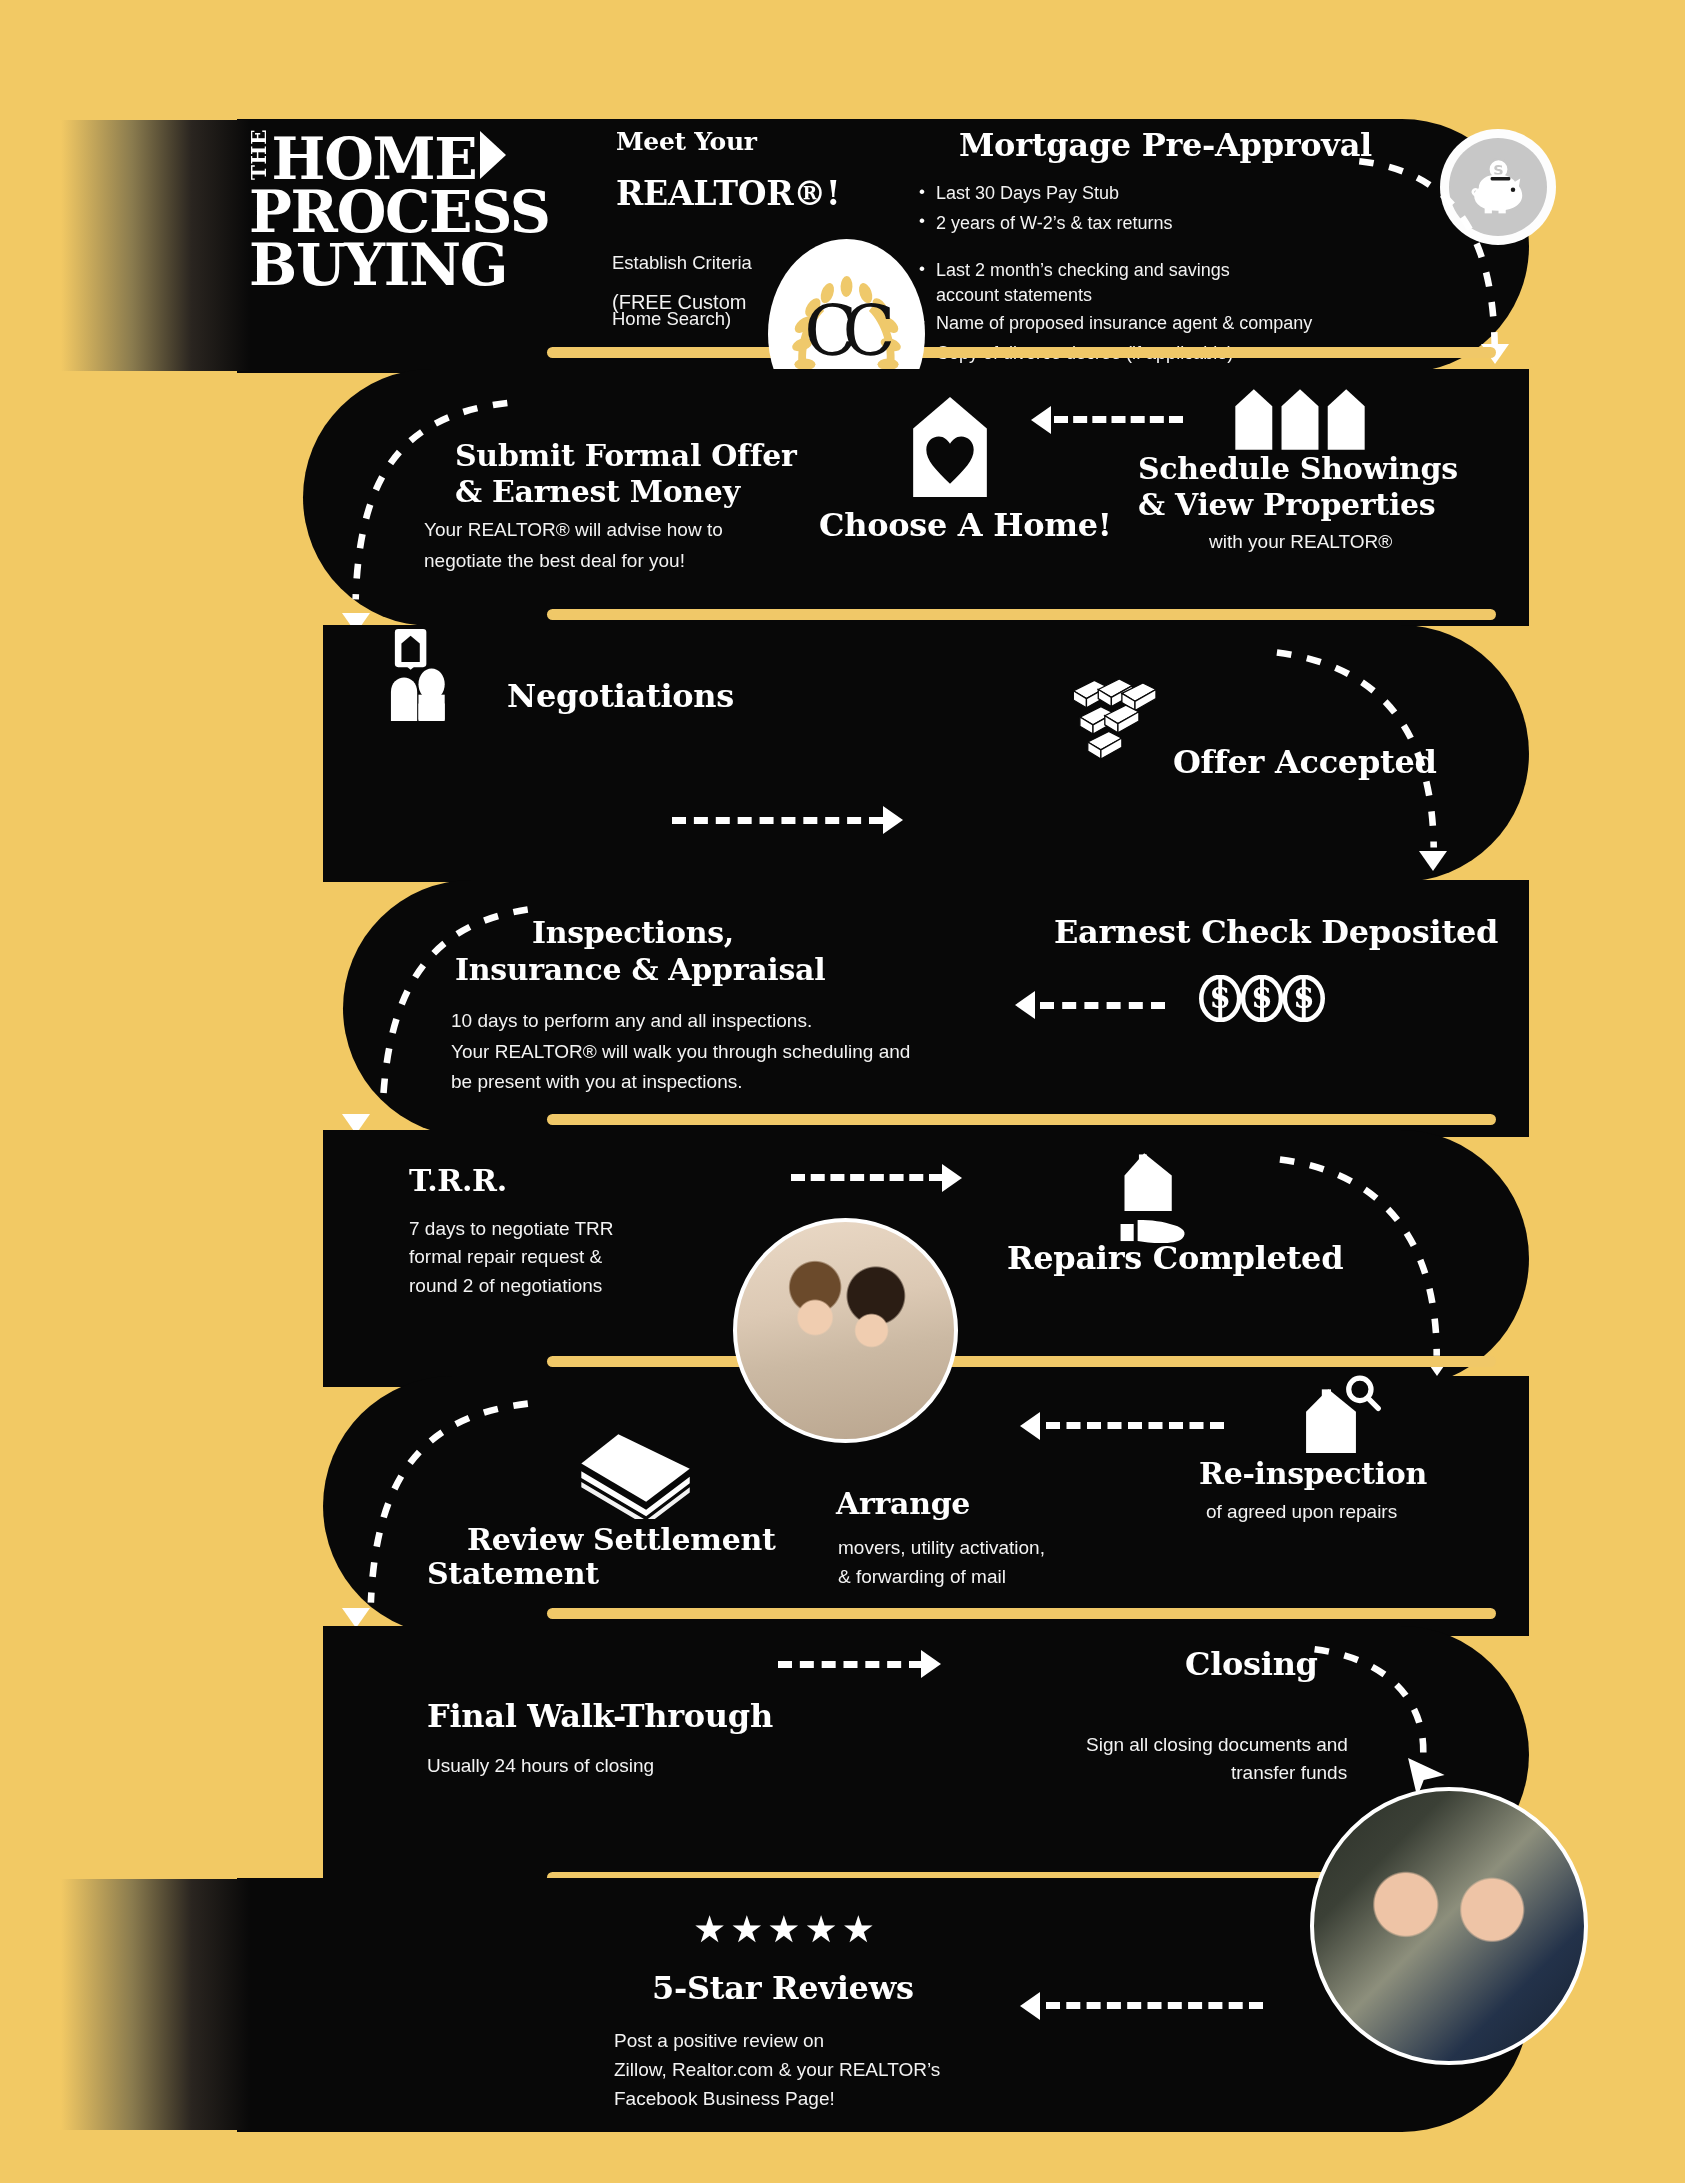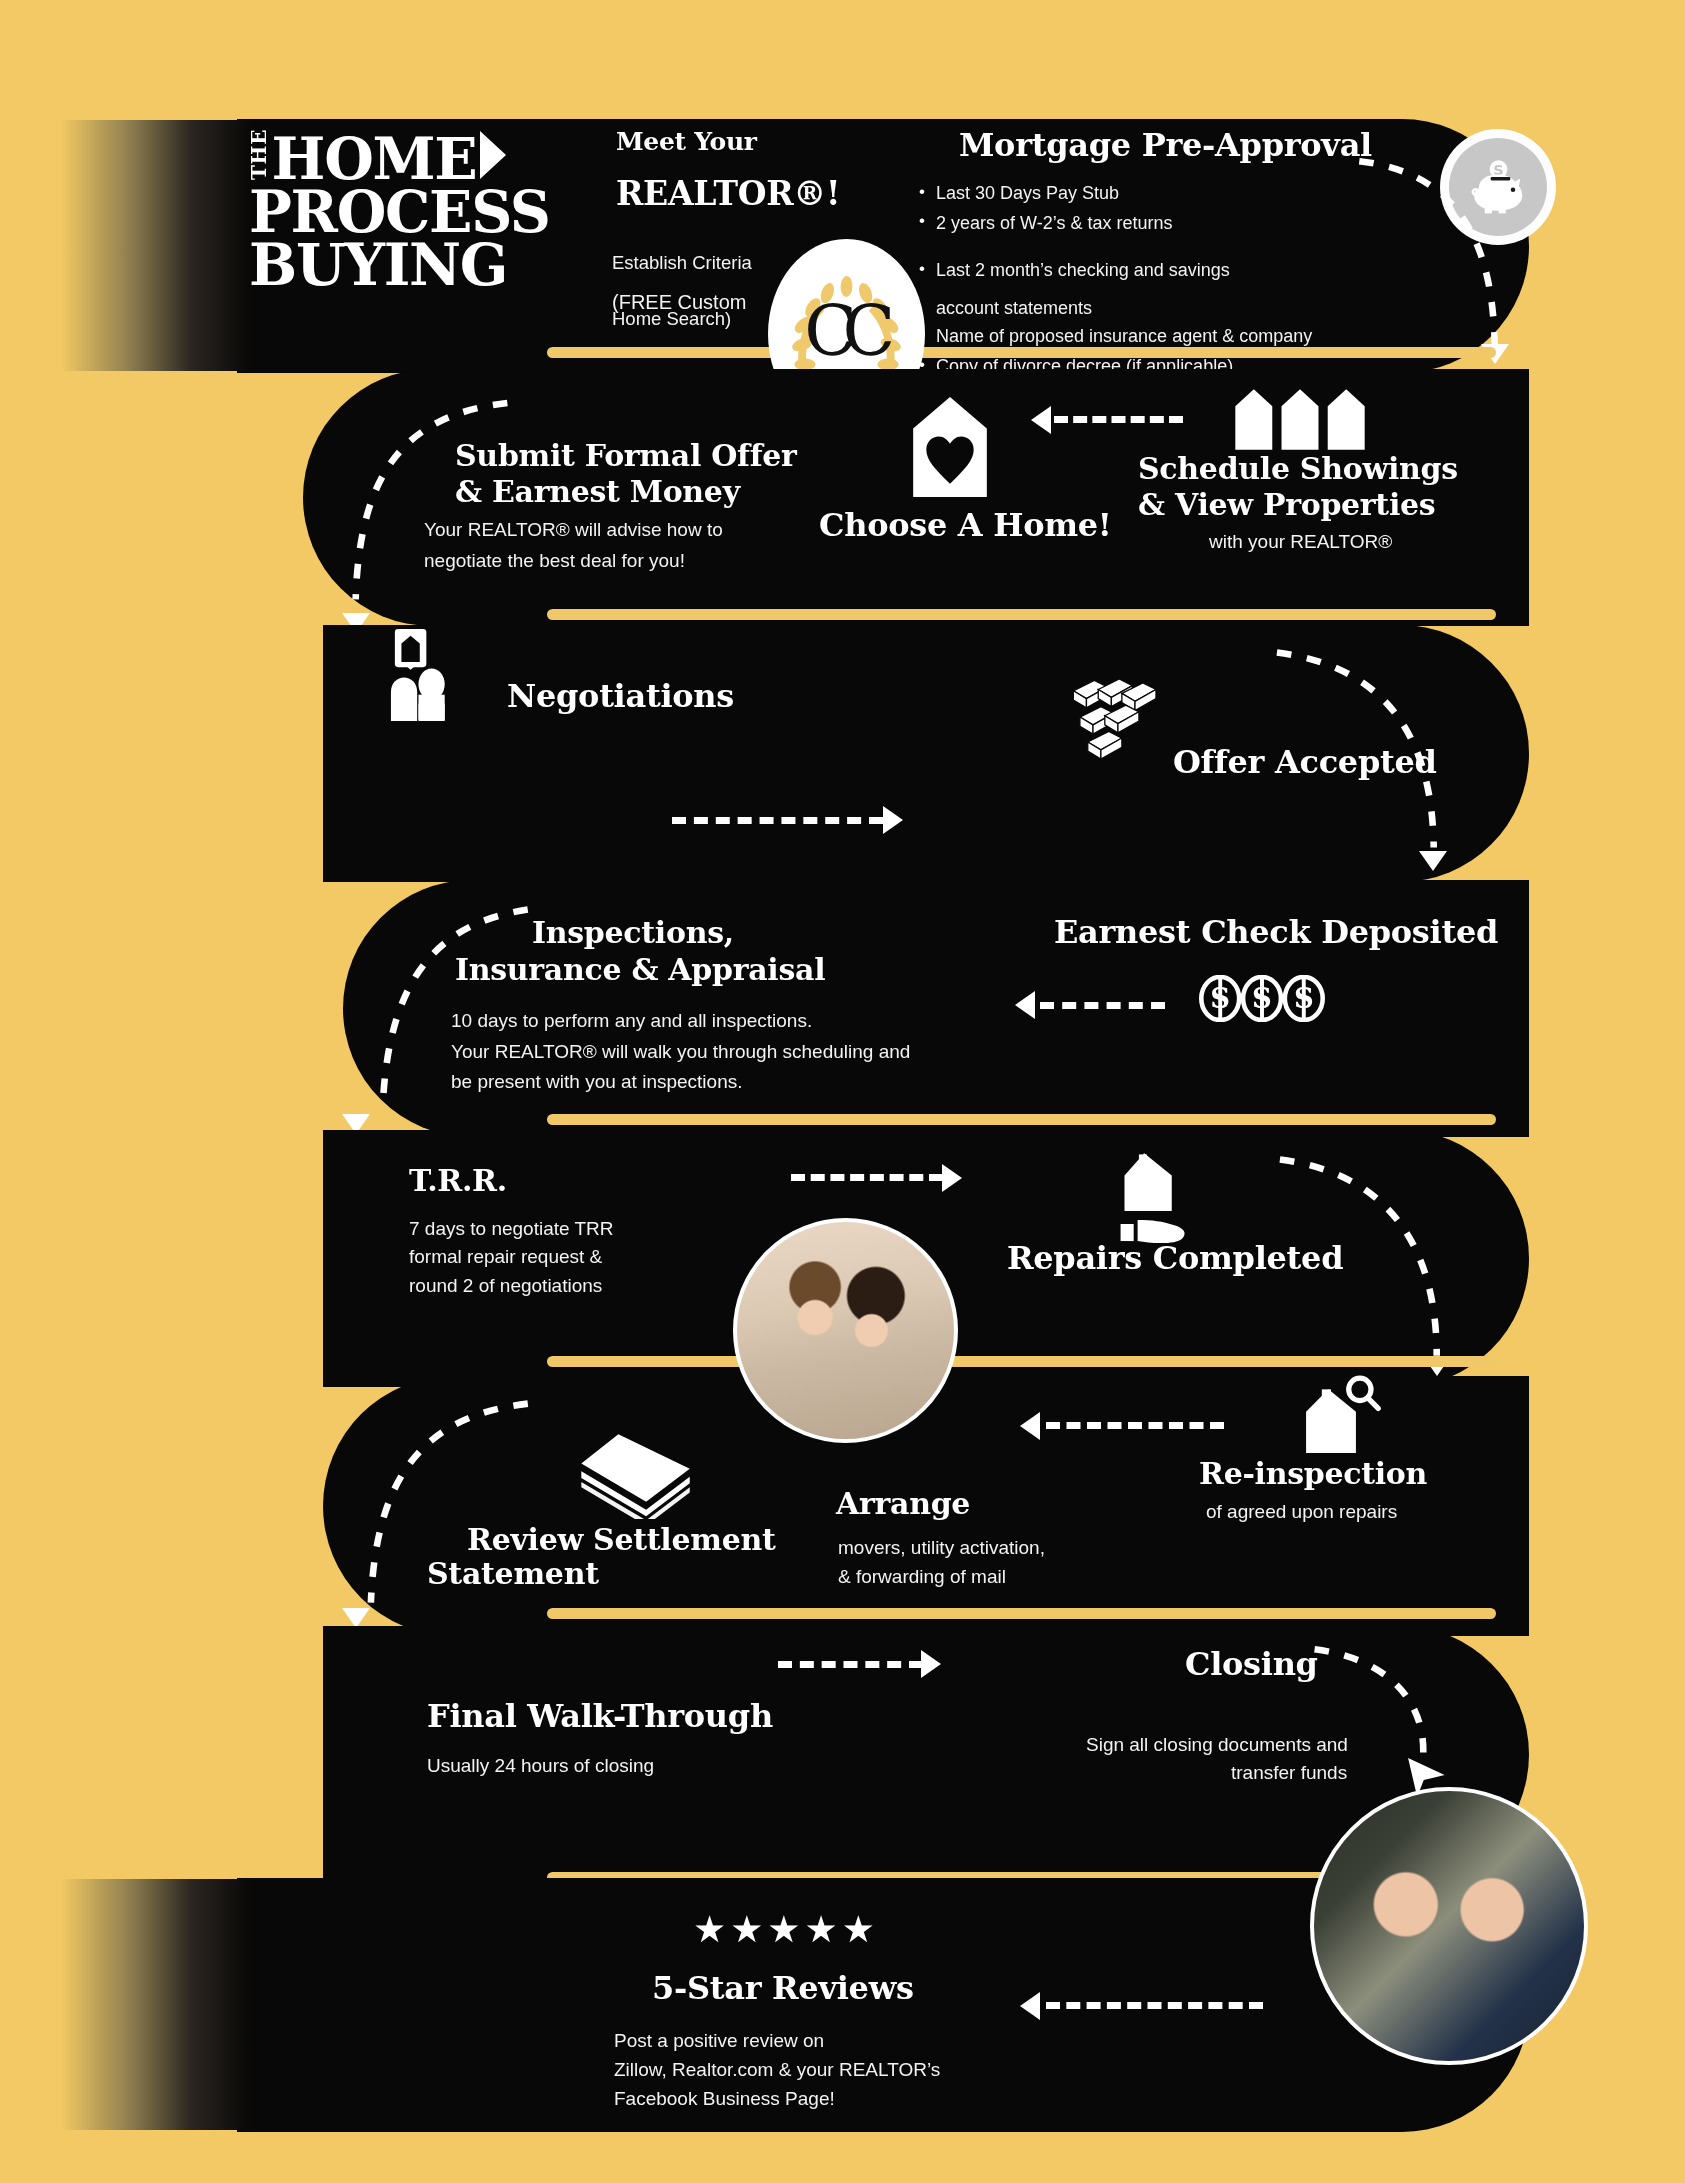--- a/index.html
+++ b/index.html
@@ -151,21 +151,21 @@
   <div class="abs slab" style="left:616px;top:177px;font-size:33px;">REALTOR®!</div>
   <div class="abs thin" style="left:612px;top:250px;font-size:18.5px;">Establish Criteria</div>
   <div class="abs thin" style="left:612px;top:289px;font-size:20px;">(FREE Custom</div>
   <div class="abs thin" style="left:612px;top:306px;font-size:18.5px;">Home Search)</div>
 
   <div class="abs slab" style="left:959px;top:129px;font-size:32px;">Mortgage Pre-Approval</div>
   <ul class="bullets abs thin" style="left:919px;top:181px;font-size:18px;width:501px;">
     <li>Last 30 Days Pay Stub</li>
     <li style="margin-top:5.3px">2 years of W-2’s &amp; tax returns</li>
     <li style="margin-top:23px">Last 2 month’s checking and savings</li>
-    <li style="list-style:none;padding-left:17px;margin-top:13px">account statements</li>
+    <li style="list-style:none;padding-left:17px;margin-top:0">account statements</li>
     <li style="margin-top:4px">Name of proposed insurance agent &amp; company</li>
     <li style="margin-top:5.3px">Copy of divorce decree (if applicable)</li>
   </ul>
   <style>ul.bullets li:nth-child(4):before{content:"";}</style>
 
   <div class="piggy-outer" style="left:1440px;top:129px;">
     <div class="piggy-inner">
       <svg width="69" height="58" viewBox="0 0 104 88">
         <circle cx="52" cy="17" r="15" fill="#fff" stroke="#c7c7c7" stroke-width="3"></circle>
         <text x="52" y="26" font-size="22" font-family="DejaVu Sans" fill="#c7c7c7" text-anchor="middle" font-weight="bold">S</text>

